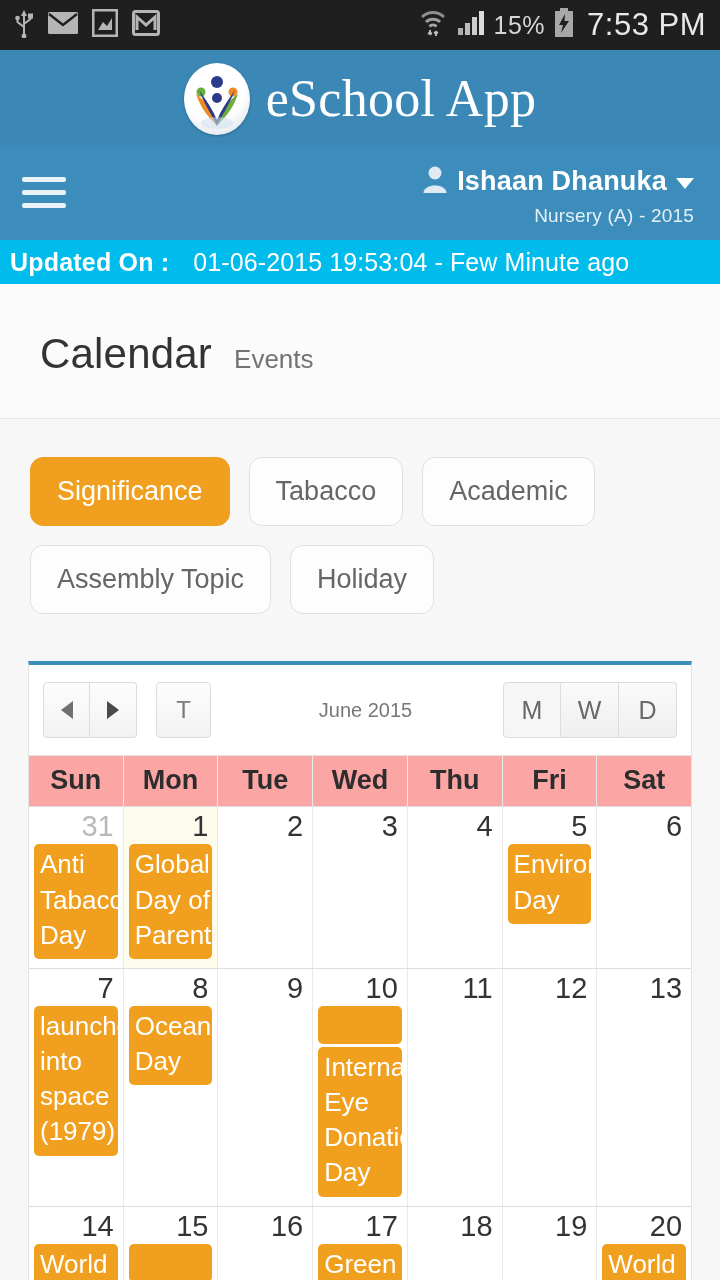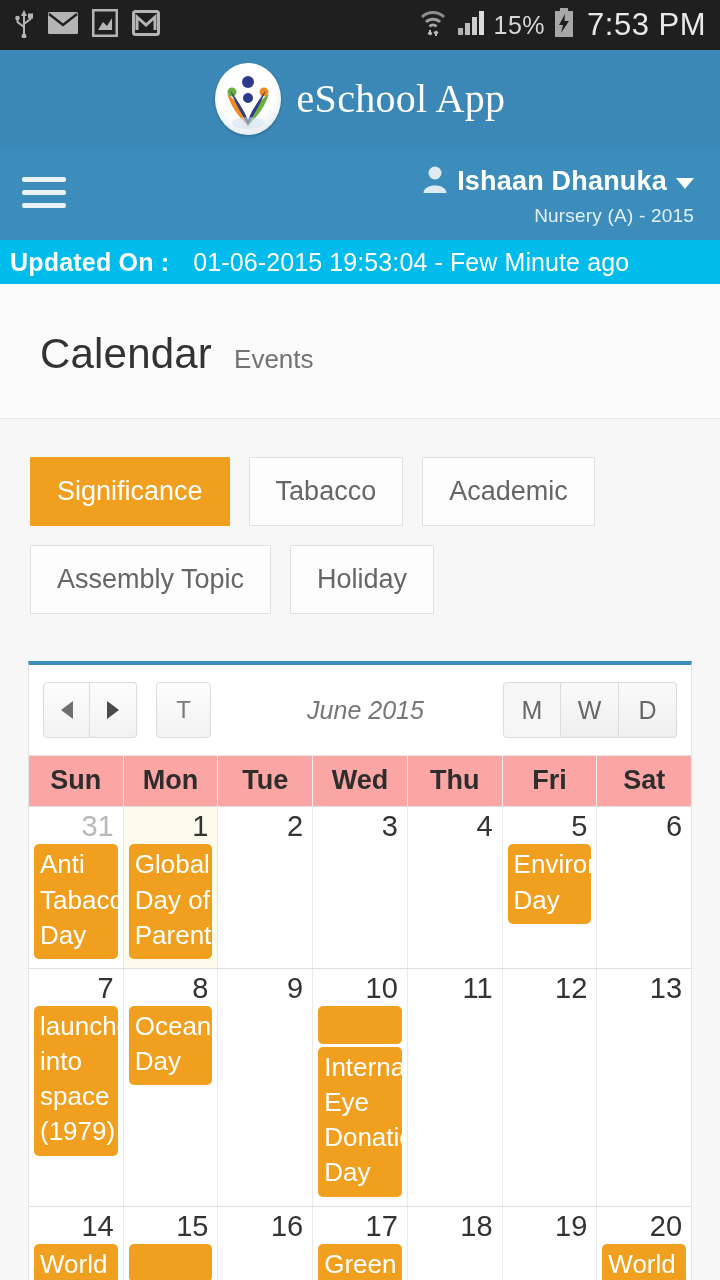--- a/index.html
+++ b/index.html
@@ -32,21 +32,21 @@
   }
   .logo {
     width: 66px; height: 72px; border-radius: 50%;
     background: radial-gradient(circle at 45% 38%, #ffffff 52%, #e9eef2 74%, #cfd9e0 100%);
     display: flex; align-items: center; justify-content: center;
     box-shadow: 0 1px 3px rgba(0,0,0,.25);
     overflow: hidden;
   }
   .brand-title {
     font-family: "Liberation Serif", serif;
-    font-size: 40px; color: #ffffff; letter-spacing: .3px;
+    font-size: 52px; color: #ffffff; letter-spacing: .3px;
   }
 
   
   .userbar {
     height: 93px; background: #3c8dbc;
     display: flex; align-items: flex-start;
     padding: 18px 22px 0 22px;
     position: relative;
   }
   .hamburger { width: 44px; padding-top: 12px; cursor: pointer; }
@@ -89,21 +89,21 @@
 
   
   .filters {
     padding: 38px 0 0 30px;
     display: flex; flex-wrap: wrap; gap: 19px;
     width: 700px;
   }
   .chip {
     border: 1px solid #e0e0e0; background: #fdfdfd;
     color: #666666; font-size: 27px;
-    padding: 18px 26px; border-radius: 1px;
+    padding: 18px 26px; border-radius: 13px;
     cursor: pointer; white-space: nowrap;
   }
   .chip.active {
     background: #f0a01e; border-color: #f0a01e; color: #ffffff;
   }
 
   
   .cal-wrap {
     margin: 47px 28px 0 28px;
     background: #ffffff;
@@ -124,21 +124,21 @@
   }
   .btn-group .tb-btn:first-child { border-radius: 4px 0 0 4px; }
   .btn-group .tb-btn:last-child { border-radius: 0 4px 4px 0; border-left: none; }
   .tb-solo {
     border-radius: 4px; margin-left: 19px; width: 55px;
   }
   .arrow-l { width: 0; height: 0; border-top: 9px solid transparent; border-bottom: 9px solid transparent; border-right: 12px solid #6f6f6f; }
   .arrow-r { width: 0; height: 0; border-top: 9px solid transparent; border-bottom: 9px solid transparent; border-left: 12px solid #4a4a4a; }
   .cal-month {
     position: absolute; left: 11px; right: 0; text-align: center;
-    font-size: 25px; color: #777777; pointer-events: none; font-style: italic;
+    font-size: 20px; color: #777777; pointer-events: none;
   }
   .view-group { margin-left: auto; display: flex; }
   .view-btn {
     background: linear-gradient(#fafafa, #efefef);
     border: 1px solid #dcdcdc; border-left: none;
     width: 58px; height: 56px;
     display: flex; align-items: center; justify-content: center;
     color: #686868; font-size: 25px; cursor: pointer;
   }
   .view-btn:first-child { border-left: 1px solid #dcdcdc; border-radius: 4px 0 0 4px; }

